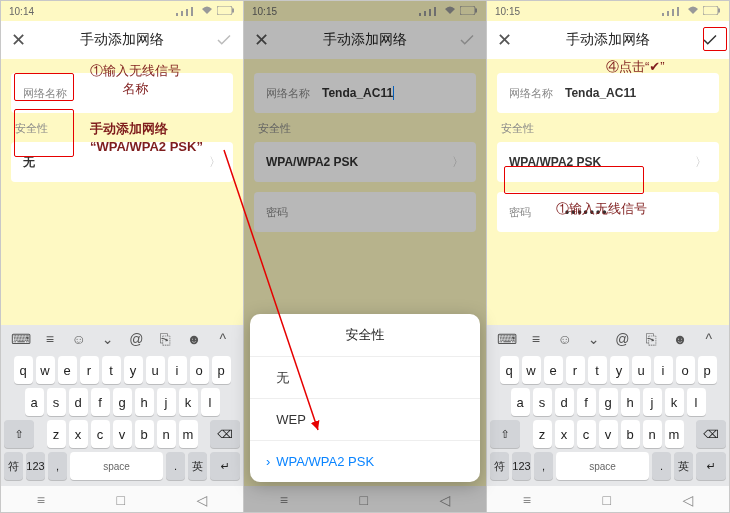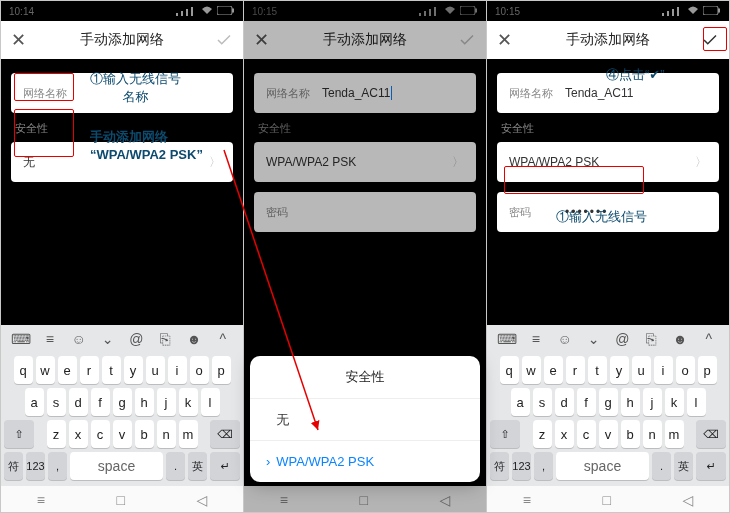--- a/index.html
+++ b/index.html
@@ -9,21 +9,21 @@
     font-family: -apple-system, "Helvetica Neue", Arial, sans-serif;
     position: relative;
     overflow: hidden;
   }
   .phones { display: flex; width: 730px; height: 513px; border: 1px solid #c8c8c8; }
   .phone {
     flex: 1 1 0; height: 100%;
     border-right: 1px solid #c8c8c8;
     position: relative;
     display: flex; flex-direction: column;
-    background: #000000;
+    background: #fef9c3;
   }
   .phone:last-child { border-right: none; }
   .dim::after {
     content: ""; position: absolute; inset: 0;
     background: rgba(0,0,0,0.28); pointer-events: none;
   }
 
   .statusbar {
     height: 20px; display: flex; align-items: center;
     padding: 0 8px; font-size: 10px; color: #666;
@@ -45,21 +45,21 @@
 
   .form { padding: 10px 10px 0 10px; }
   .row {
     background: #fff; border-radius: 4px;
     height: 40px; display: flex; align-items: center;
     padding: 0 12px; font-size: 12px; color: #333;
     margin-top: 4px;
   }
   .label { font-size: 11px; color: #888; padding: 8px 4px 2px 4px; }
   .field-lab { width: 56px; color: #888; font-size: 11px; }
-  .field-val { flex: 1; color: #333; }
+  .field-val { flex: 1; color: #333; font-weight: bold; }
   .chev { color: #bbb; font-size: 12px; }
   .caret { display:inline-block; width:1px; height:14px; background:#0a84ff; vertical-align:middle; }
 
   
   .sheet {
     position: absolute; left: 6px; right: 6px; bottom: 30px;
     background: #fff; border-radius: 10px; z-index: 5;
     box-shadow: 0 4px 18px rgba(0,0,0,0.25);
     overflow: hidden;
   }
@@ -84,29 +84,29 @@
   .util span { width: 22px; text-align: center; }
   .krow { display: flex; justify-content: center; gap: 3px; margin-top: 4px; }
   .key {
     background: #fff; border-radius: 4px;
     box-shadow: 0 1px 0 rgba(0,0,0,0.18);
     height: 28px; min-width: 19px;
     display: flex; align-items: center; justify-content: center;
     font-size: 13px; color: #222;
   }
   .key.fn { background: #d2d4d8; font-size: 11px; }
-  .key.space { flex: 1; font-size: 14px; color: #666; }
+  .key.space { flex: 1; font-size: 10px; color: #666; }
   .key.wide { min-width: 30px; }
   .navbar { display: flex; justify-content: space-around; padding: 6px 0 4px 0; color: #888; font-size: 14px; background: #fafafa; }
 
   
   .anno {
-    position: absolute; color: #0c4a6e; font-size: 13px;
+    position: absolute; color: #7f1d1d; font-size: 13px;
     font-weight: 500; z-index: 20; pointer-events: none;
-    line-height: 1.35; text-align: left; margin-top: 8px;
+    line-height: 1.35; text-align: left;
   }
   .redbox {
     position: absolute; border: 1.5px solid #e60000; z-index: 20;
     pointer-events: none; border-radius: 2px;
   }
   svg.arrow { position: absolute; z-index: 20; pointer-events: none; }
 </style>
 </head>
 <body>
 
@@ -261,20 +261,24 @@
         <span class="field-val"></span>
       </div>
     </div>
 
     <div class="sheet">
       <div class="sheet-title">安全性</div>
       <div class="sheet-item">
           <span class="mark">›</span>
           <span>无</span>
         </div>
+      <div class="sheet-item">
+          <span class="mark">›</span>
+          <span>WEP</span>
+        </div>
       <div class="sheet-item sel">
           <span class="mark">›</span>
           <span>WPA/WPA2 PSK</span>
         </div>
     </div>
 
     <div class="navbar" style="margin-top:auto">
       <span>≡</span>
       <span>□</span>
       <span>◁</span>

